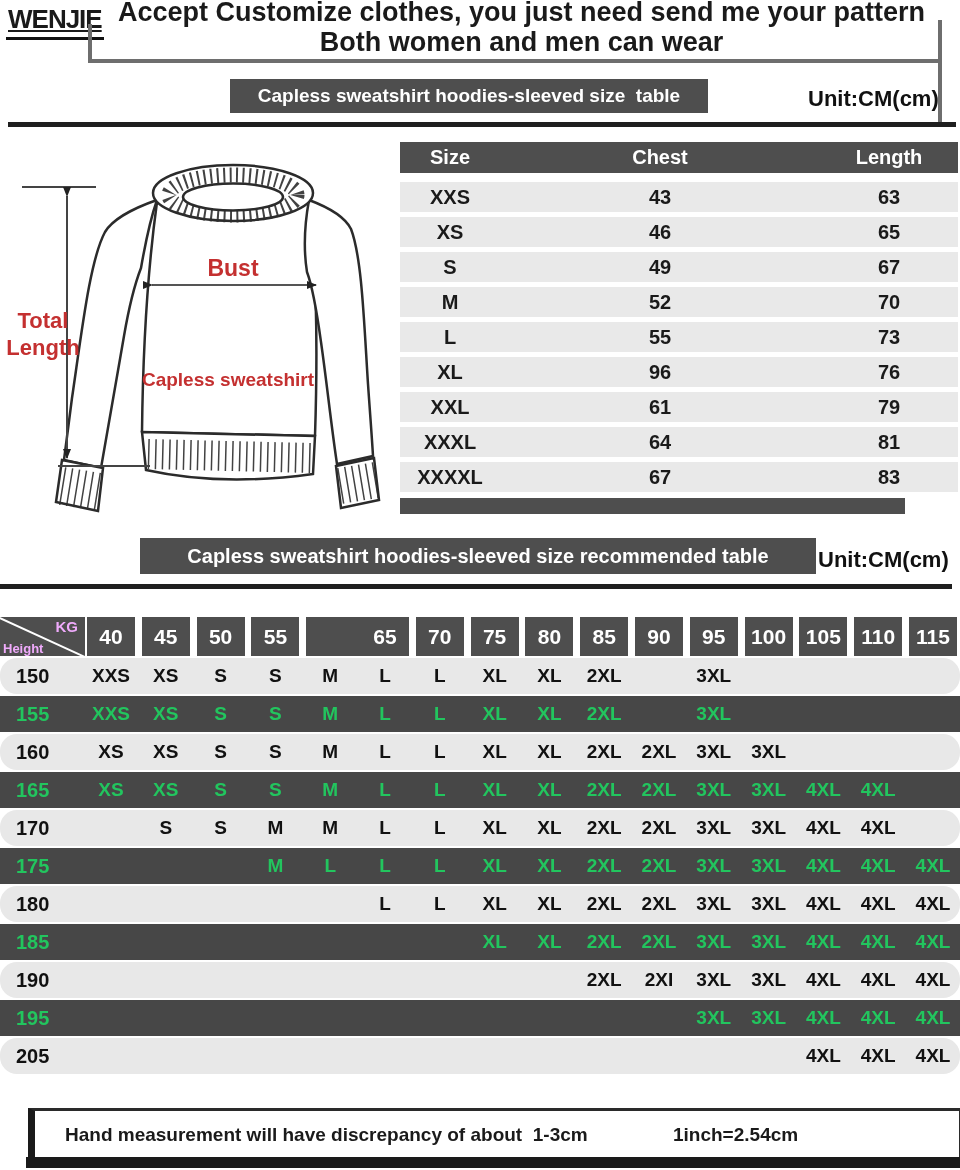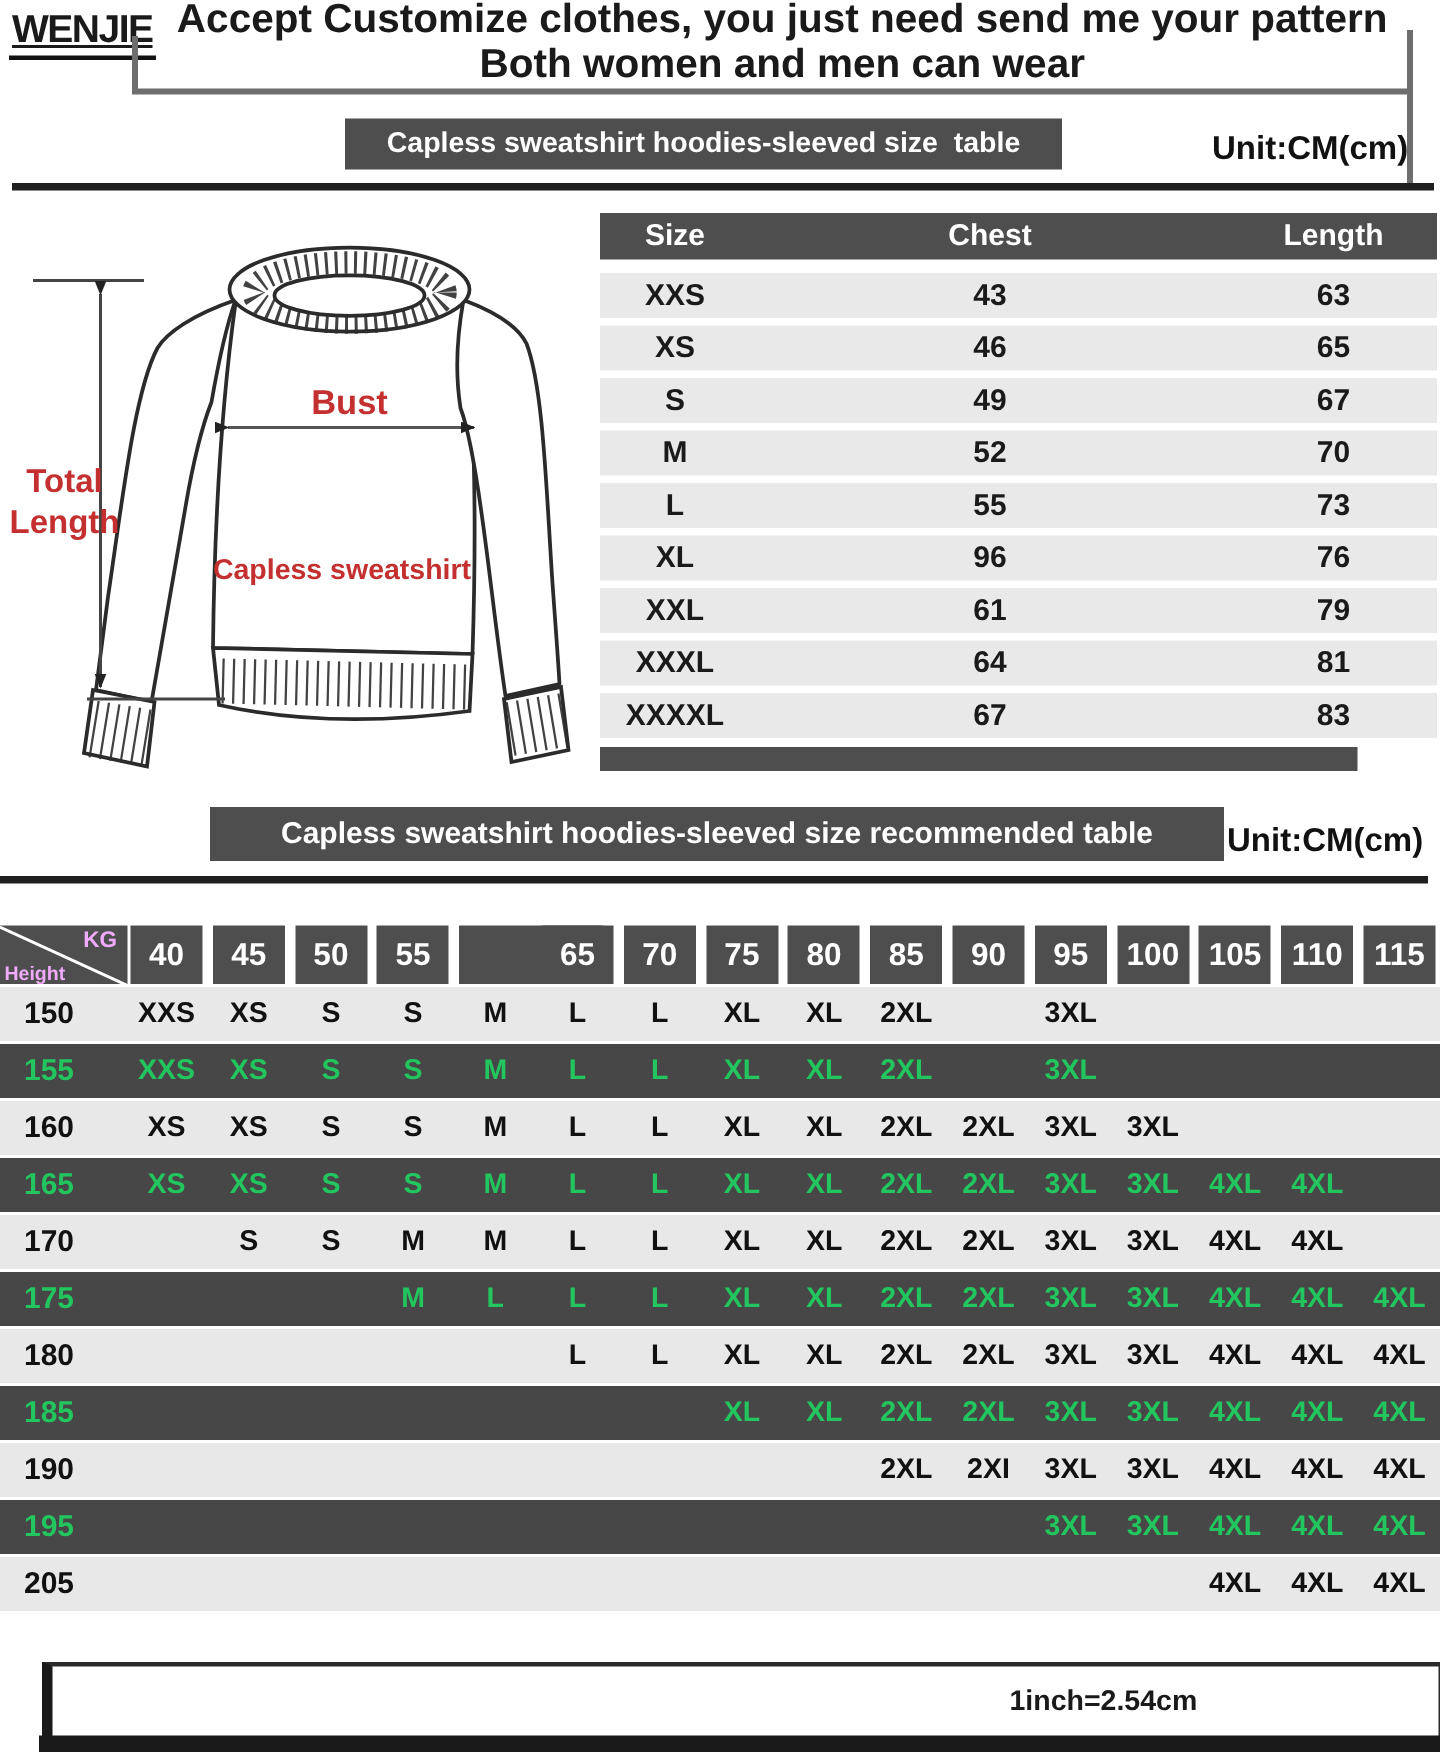--- a/index.html
+++ b/index.html
@@ -35,21 +35,21 @@
 
   
   .corner{position:absolute;left:0;top:617px;width:85px;height:39px;background:#4e4e4e;color:#f0abfc;overflow:hidden;}
   .corner .diag{position:absolute;left:0;top:0;width:94px;height:2px;background:#fff;transform:rotate(24.6deg);transform-origin:0 0;}
   .corner .kg{position:absolute;right:7px;top:1px;font-size:15px;}
   .corner .hgt{position:absolute;left:3px;bottom:0;font-size:13px;}
   .m-header{position:absolute;left:0;top:617px;width:960px;height:39px;}
   .m-head{position:absolute;top:0;width:48px;height:39px;background:#4e4e4e;color:#fff;text-align:center;line-height:39px;font-size:21px;}
   .m-body{position:absolute;left:0;top:658px;width:960px;}
   .m-row{position:relative;height:36px;margin-bottom:2px;width:960px;}
-  .m-row.light{background:#e8e8e8;color:#111;}
+  .m-row.light{background:#e8e8e8;color:#111;border-radius:17px;}
   .m-row.dark{background:#474747;color:#22c55e;}
   .m-height{position:absolute;left:16px;top:0;line-height:36px;font-size:20px;}
   .m-cell{position:absolute;top:0;width:48px;text-align:center;line-height:36px;font-size:19px;}
 
   
   .note-box{position:absolute;left:28px;top:1108px;width:924px;height:50px;
     border-top:3px solid #2a2a2a;border-right:3px solid #2a2a2a;border-left:7px solid #1a1a1a;}
   .note-text{position:absolute;left:30px;top:13px;font-size:19px;white-space:pre;}
   .note-conv{position:absolute;left:638px;top:13px;font-size:19px;}
   .bottom-bar{position:absolute;left:26px;top:1157px;width:934px;height:11px;background:#1a1a1a;}
@@ -336,17 +336,18 @@
       </div>
       <div class="m-row light">
         <div class="m-height">205</div>
         <div class="m-cell" style="left: 799.4px;">4XL</div>
         <div class="m-cell" style="left: 854.2px;">4XL</div>
         <div class="m-cell" style="left: 909px;">4XL</div>
       </div>
     </div>
 
   <div class="note-box">
+    <div class="note-text">Hand measurement will have discrepancy of about  1-3cm</div>
     <div class="note-conv">1inch=2.54cm</div>
   </div>
   <div class="bottom-bar"></div>
 
 </div>
 
 </body></html>

